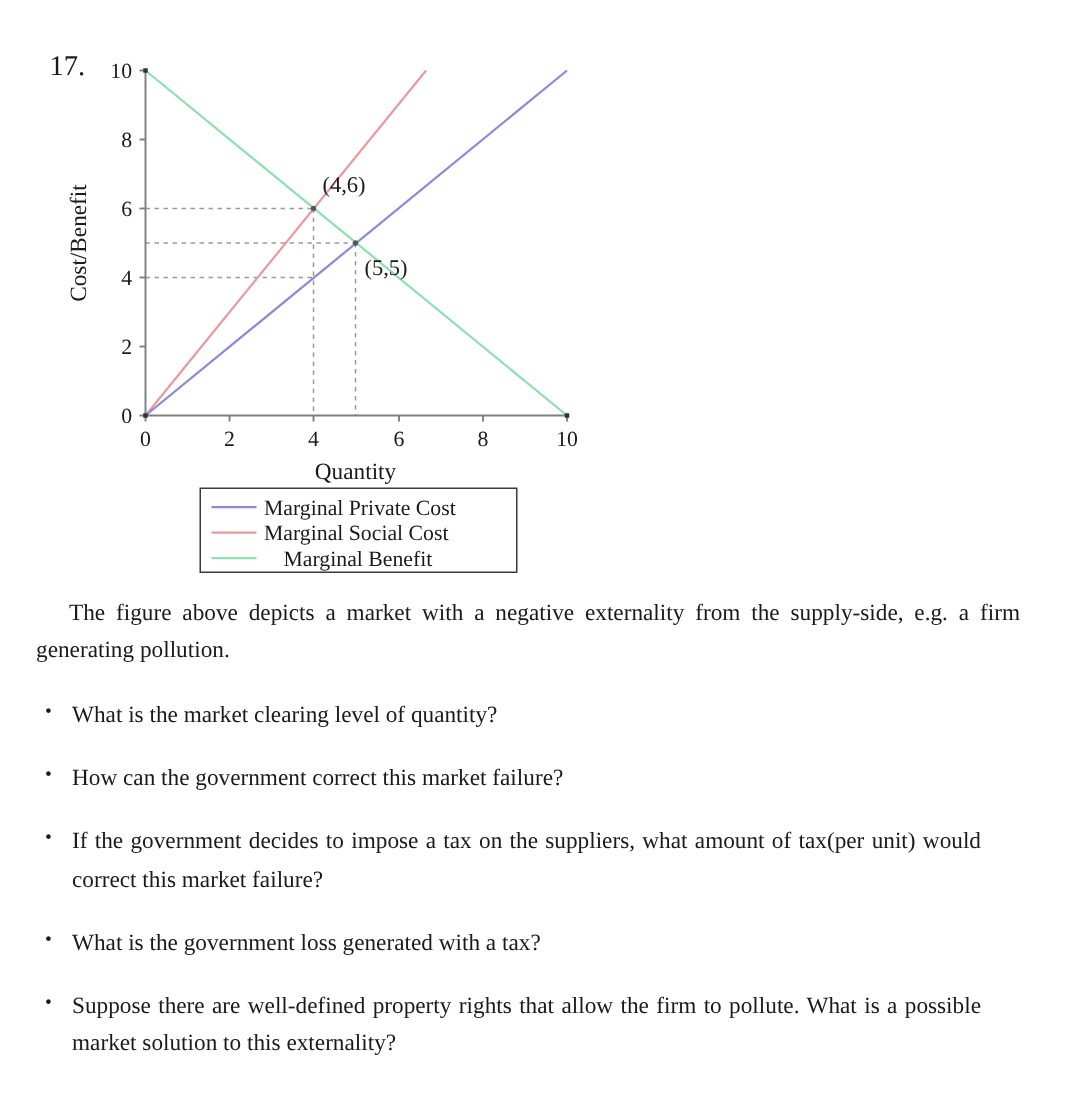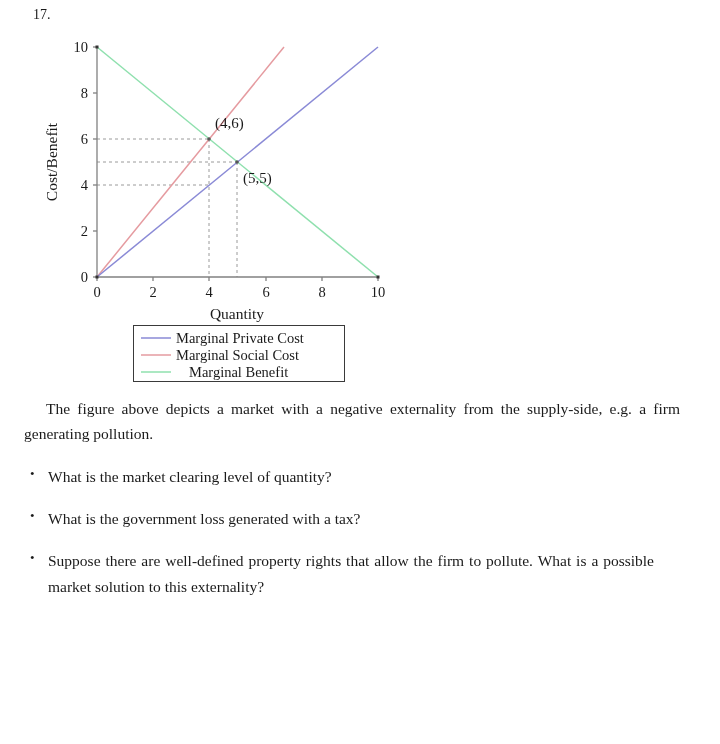--- a/index.html
+++ b/index.html
@@ -19,22 +19,22 @@
   
   #figure-block {
     position: relative;
     width: 720px;
     height: 392px;
   }
 
   #problem-number {
     position: absolute;
     left: 33px;
-    top: 8px;
-    font-size: 14px;
+    top: 35px;
+    font-size: 19px;
     line-height: 1;
     color: #1a1a1a;
   }
 
   #chart-svg {
     position: absolute;
     left: 0;
     top: 0;
   }
 
@@ -185,16 +185,18 @@
 
   </svg>
 </div>
 
 <div id="prose">
 
   <p id="intro-paragraph">The figure above depicts a market with a negative externality from the supply-side, e.g. a firm generating pollution.</p>
 
   <ul id="question-list">
     <li>What is the market clearing level of quantity?</li>
+    <li>How can the government correct this market failure?</li>
+    <li>If the government decides to impose a tax on the suppliers, what amount of tax(per unit) would correct this market failure?</li>
     <li>What is the government loss generated with a tax?</li>
     <li>Suppose there are well-defined property rights that allow the firm to pollute. What is a possible market solution to this externality?</li>
   </ul>
 </div>
 
 </body></html>

